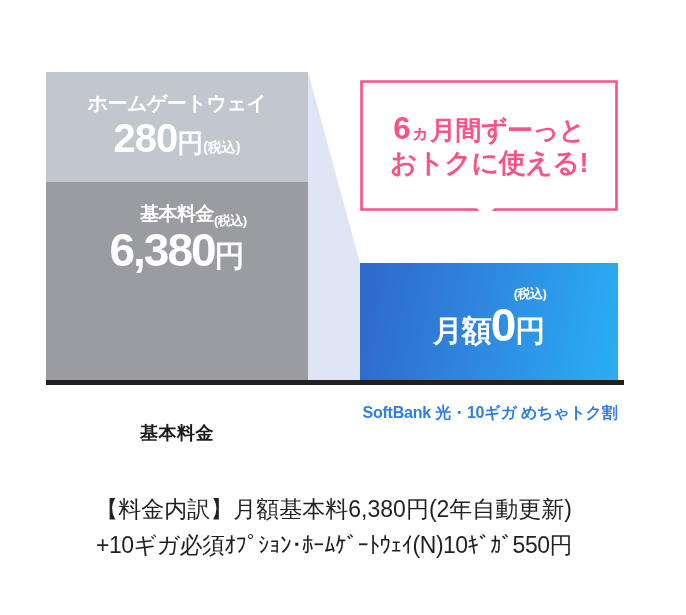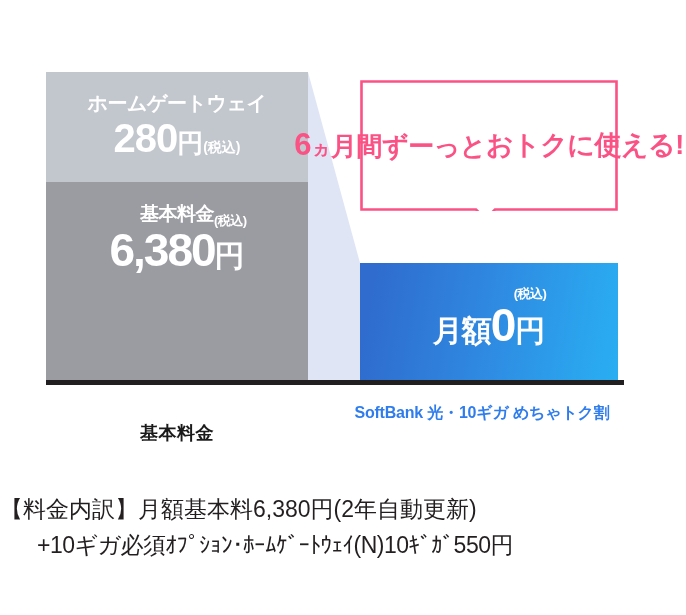--- a/index.html
+++ b/index.html
@@ -200,20 +200,21 @@
     width: 258px;
     height: 131px;
   }
   .callout-text {
     position: absolute;
     left: 0;
     top: 0;
     width: 258px;
     height: 131px;
     display: flex;
+    flex-direction: column;
     align-items: center;
     justify-content: center;
     color: #fb5285;
     line-height: 1.18;
   }
   .co-line1 { white-space: nowrap; }
   .co-line2 {
     white-space: nowrap;
     font-size: 27px;
     font-weight: 800;
@@ -240,39 +241,39 @@
     top: 421px;
     width: 262px;
     text-align: center;
     color: #1a1a1a;
     font-size: 18px;
     font-weight: 700;
     letter-spacing: 0.5px;
   }
   .legend-right {
     position: absolute;
-    left: 292px;
+    left: 300px;
     top: 401px;
     width: 380px;
     text-align: center;
     color: #2f7ced;
     font-size: 16px;
     font-weight: 700;
     line-height: 1.55;
     letter-spacing: -0.2px;
   }
   .legend-right div { white-space: nowrap; }
 
   
   .disclaimer {
     position: absolute;
     left: 0;
     top: 492px;
     width: 572px;
-    text-align: left;
+    text-align: right;
     color: #231f20;
     font-size: 23px;
     line-height: 1.55;
     letter-spacing: 0px;
   }
   .disclaimer div { white-space: nowrap; }
   .disc-hw { letter-spacing: -0.5px; padding-left: 37px; }
 </style>
 </head>
 <body>

